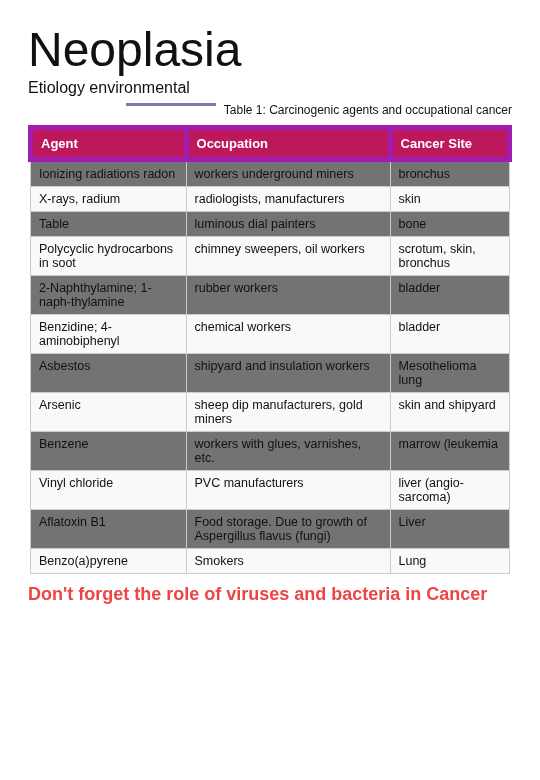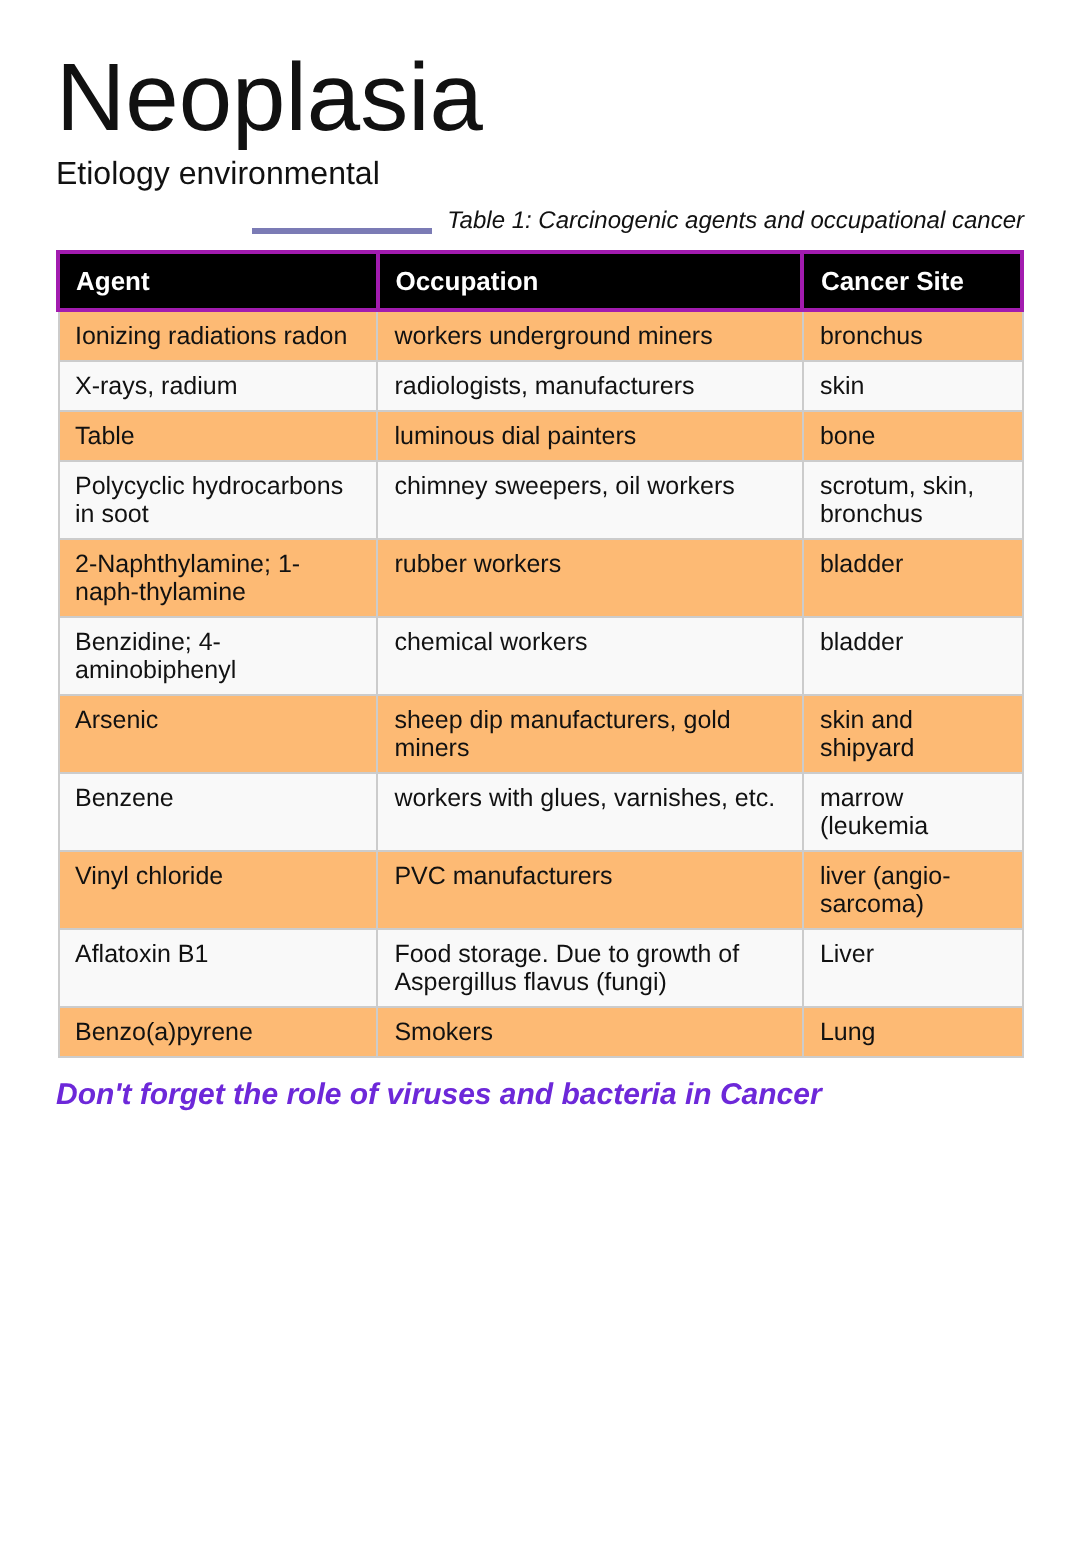--- a/index.html
+++ b/index.html
@@ -26,66 +26,64 @@
       color: #111;
       margin-bottom: 6px;
     }
     .table-caption-row {
       display: flex;
       justify-content: flex-end;
       margin-bottom: 8px;
     }
     .table-caption-bar {
       display: flex;
-      align-items: flex-end;
+      align-items: flex-start;
       gap: 0;
-      font-style: italic;
     }
     .caption-line {
       width: 90px;
       height: 3px;
       background: #7B7BB5;
       display: inline-block;
       margin-right: 8px;
       vertical-align: middle;
     }
     .table-caption {
       font-size: 12px;
       color: #111;
     }
     table {
       width: 100%;
       border-collapse: collapse;
       margin-bottom: 10px;
     }
     th {
-      background: #000000;
+      background: #be185d;
       color: #fff;
       padding: 6px 8px;
       text-align: left;
       font-size: 13px;
       font-weight: bold;
-      border: 2px solid #a21caf;
+      border: 5px solid #a21caf;
     }
     td {
       padding: 5px 8px;
       border: 1px solid #ccc;
       vertical-align: top;
       font-size: 12.5px;
-      background: #fdba74;
+      background: #737373;
     }
     tr:nth-child(even) td {
       background: #f9f9f9;
     }
     .footer-note {
-      color: #6d28d9;
-      font-size: 15px;
+      color: #ef4444;
+      font-size: 18px;
       font-weight: bold;
       margin-top: 6px;
-      font-style: italic;
     }
   </style>
 </head>
 <body>
 
 <div class="page">
   <div class="title">Neoplasia</div>
   <div class="subtitle">Etiology environmental</div>
   <div class="table-caption-row">
     <div class="table-caption-bar">
@@ -126,20 +124,25 @@
           <td>2-Naphthylamine; 1-naph-thylamine</td>
           <td>rubber workers</td>
           <td>bladder</td>
         </tr>
         <tr>
           <td>Benzidine; 4-aminobiphenyl</td>
           <td>chemical workers</td>
           <td>bladder</td>
         </tr>
         <tr>
+          <td>Asbestos</td>
+          <td>shipyard and insulation workers</td>
+          <td>Mesothelioma lung</td>
+        </tr>
+        <tr>
           <td>Arsenic</td>
           <td>sheep dip manufacturers, gold miners</td>
           <td>skin and shipyard</td>
         </tr>
         <tr>
           <td>Benzene</td>
           <td>workers with glues, varnishes, etc.</td>
           <td>marrow (leukemia</td>
         </tr>
         <tr>

